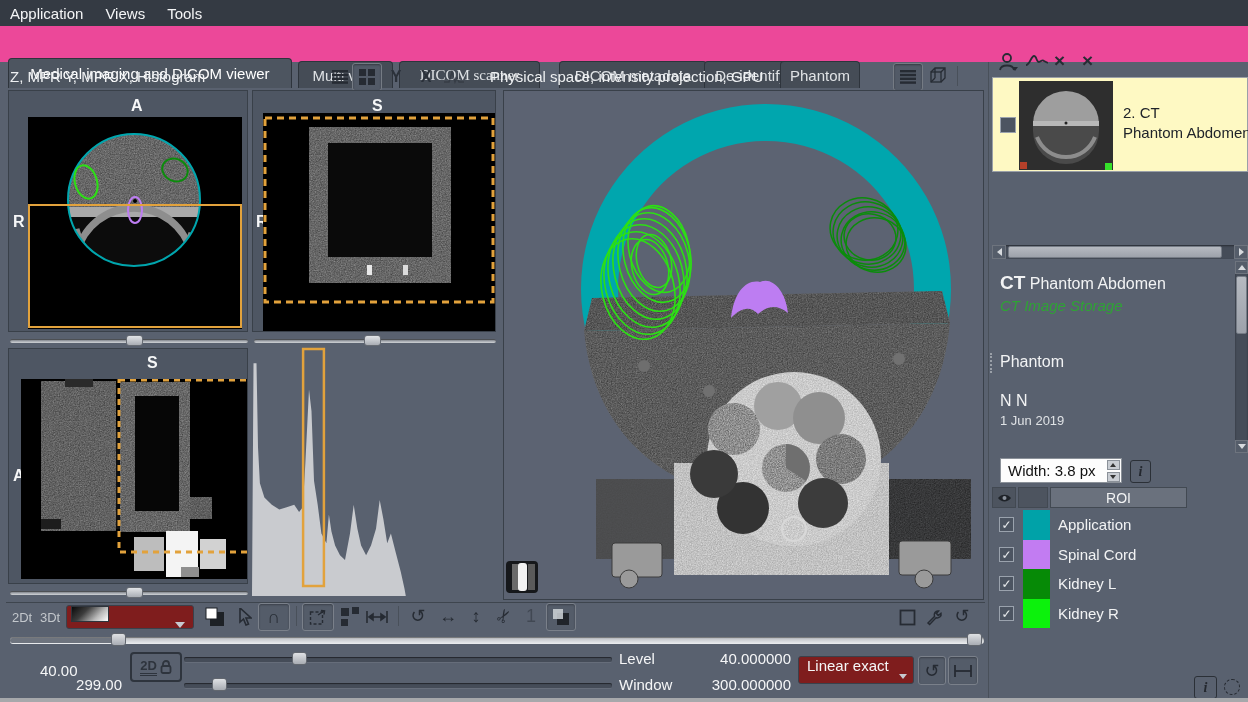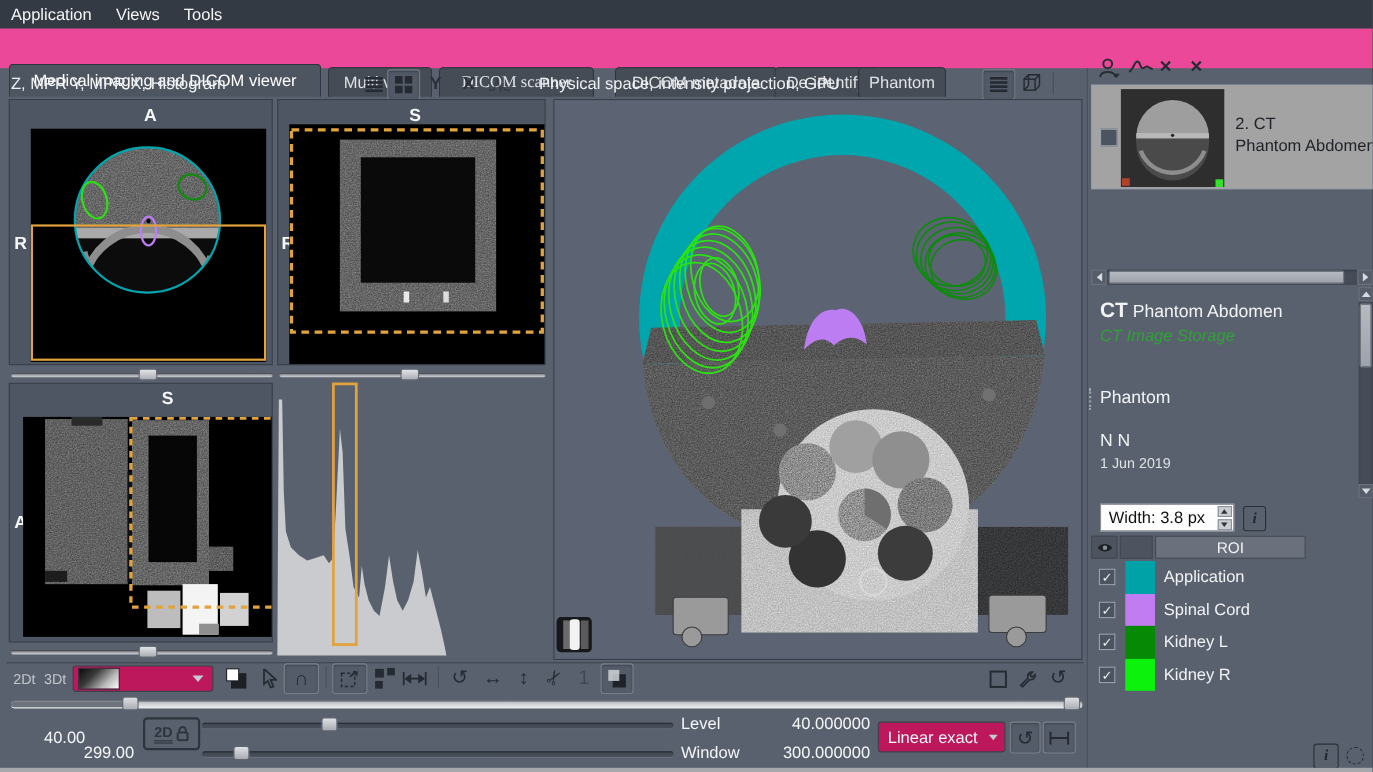--- a/index.html
+++ b/index.html
@@ -33,25 +33,25 @@
   .lw-track{position:absolute;height:5px;border-radius:2px;background:#454c58;box-shadow:inset 0 1px 1px rgba(0,0,0,.5),0 1px 0 rgba(255,255,255,.08);}
   .lw-thumb{position:absolute;width:15px;height:13px;border-radius:3px;border:1px solid #62676f;background:linear-gradient(#dfe1e4,#a8acb3);box-sizing:border-box;}
   
   .bottombar{left:6px;top:602px;width:979px;height:96px;border-top:1px solid #3e454e;}
   .tlabel{font-size:13px;color:#c3c7cc;}
   .tbtn{position:absolute;display:flex;align-items:center;justify-content:center;color:#262b33;}
   .tbtn.framed{background:#545c69;border:1px solid #7a808a;border-radius:3px;box-shadow:inset 0 1px 2px rgba(0,0,0,.3);}
   .glyph18{font-size:18px;line-height:1;}
   .sep{position:absolute;width:1px;height:20px;background:#49505a;}
   .valtext{font-size:15px;color:#f5f6f7;}
-  .combo{position:absolute;background:#be185d;border:1px solid #3a414b;border-radius:3px;display:flex;align-items:center;box-sizing:border-box;}
+  .combo{position:absolute;background:#7f1d1d;border:1px solid #3a414b;border-radius:3px;display:flex;align-items:flex-start;box-sizing:border-box;flex-direction:column;}
   .combo .carrow{width:0;height:0;border-left:5px solid transparent;border-right:5px solid transparent;border-top:6px solid #c7cad0;margin-left:auto;margin-right:8px;}
   
   .rpanel-border{position:absolute;left:988px;top:62px;width:1px;height:636px;background:#49505a;}
-  .card{position:absolute;background:#a3a3a3;border:1px solid #9aa0a8;box-sizing:border-box;}
+  .card{position:absolute;background:#fef9c3;border:1px solid #9aa0a8;box-sizing:border-box;}
   .card-title{font-size:15px;color:#20242a;white-space:nowrap;}
   .chk{position:absolute;background:#4c5461;border:1px solid #9aa2ad;box-sizing:border-box;}
   .sbar{position:absolute;background:#454c58;box-shadow:inset 0 1px 2px rgba(0,0,0,.4);}
   .sthumb{position:absolute;background:linear-gradient(#b6bac1,#9da2ab);border:1px solid #767c86;border-radius:2px;box-sizing:border-box;}
   .sarrow{position:absolute;background:#555d6a;border:1px solid #6e747e;display:flex;align-items:center;justify-content:center;box-sizing:border-box;}
   .tri{width:0;height:0;}
   .tri.left{border-top:4px solid transparent;border-bottom:4px solid transparent;border-right:5px solid #d7dade;}
   .tri.right{border-top:4px solid transparent;border-bottom:4px solid transparent;border-left:5px solid #d7dade;}
   .tri.up{border-left:4px solid transparent;border-right:4px solid transparent;border-bottom:5px solid #d7dade;}
   .tri.down{border-left:4px solid transparent;border-right:4px solid transparent;border-top:5px solid #d7dade;}

